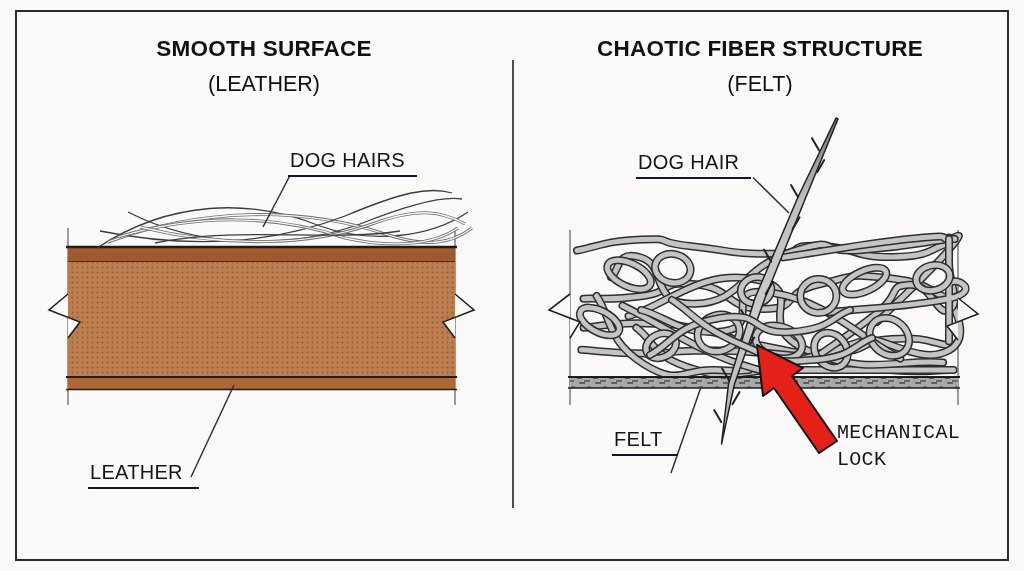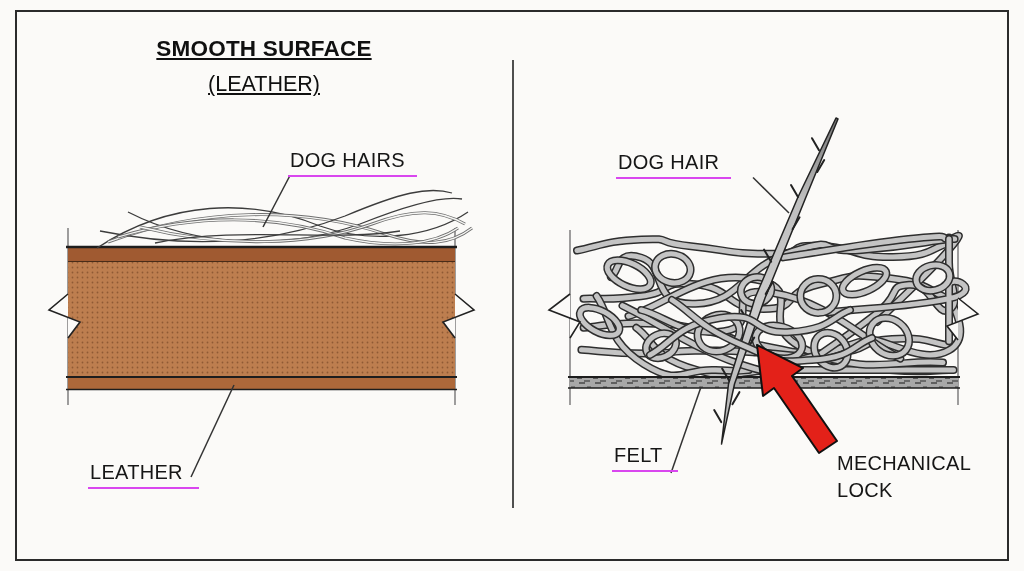--- a/index.html
+++ b/index.html
@@ -16,38 +16,38 @@
   #diagram-canvas{position:absolute;left:0;top:0;z-index:1;}
   .frame{
     position:absolute;left:15px;top:10px;width:990px;height:547px;
     border:2px solid var(--frame,#2b2b2b);
     z-index:5;pointer-events:none;
   }
   .divider{
     position:absolute;left:512px;top:60px;width:2px;height:448px;
     background:var(--divider,#4f4f4f);z-index:2;
   }
-  .panel-head{position:absolute;top:36px;text-align:center;color:#101010;z-index:3;text-decoration:underline;}
+  .panel-head{position:absolute;top:36px;text-align:center;color:#101010;z-index:3;}
   .panel-head.left{left:15px;width:498px;}
   .panel-head.right{left:513px;width:494px;}
   .panel-title{font-size:22.5px;font-weight:bold;letter-spacing:0.2px;}
   .panel-subtitle{font-size:21.5px;margin-top:10px;}
   .callout{
     position:absolute;z-index:3;
     font-size:20px;color:#161616;letter-spacing:0.3px;
-    border-bottom:2px solid #d946ef;
+    border-bottom:2px solid #0f172a;
     padding:0 12px 3px 2px;
     white-space:nowrap;
   }
   .callout.no-line{border-bottom:none;white-space:normal;padding:0;line-height:1.35;}
   #dog-hairs-label{left:288px;top:149px;}
   #leather-label{left:88px;top:461px;padding-right:16px;}
-  #dog-hair-label{left:616px;top:151px;}
-  #felt-label{left:612px;top:444px;padding-right:15px;}
-  #mech-lock-label{left:837px;top:450px;width:170px;}
+  #dog-hair-label{left:636px;top:151px;}
+  #felt-label{left:612px;top:428px;padding-right:15px;}
+  #mech-lock-label{left:837px;top:419px;width:170px;font-family:Liberation Mono, monospace;}
   svg .hair-thin{fill:none;stroke:#3c3c3c;stroke-width:1.3;}
   svg .hair-tube{fill:none;stroke:#6f6f6f;stroke-width:3;}
   svg .hair-core{fill:none;stroke:#f6f6f4;stroke-width:1.3;}
   svg .ext-line{stroke:#6b6b6b;stroke-width:1.3;}
   svg .leader{stroke:#333;stroke-width:1.5;}
   svg .notch-fill{fill:var(--background,#fbfaf8);stroke:none;}
   svg .notch-edge{fill:none;stroke:#222;stroke-width:1.6;}
 </style>
 </head>
 <body>
@@ -219,20 +219,24 @@
         <line class="leader" x1="753" y1="177.5" x2="789" y2="213"></line>
         <line class="leader" x1="671" y1="473" x2="701" y2="387"></line>
       </g>
     </g>
   </svg>
 
   <div class="panel-head left">
     <div class="panel-title">SMOOTH SURFACE</div>
     <div class="panel-subtitle">(LEATHER)</div>
   </div>
+  <div class="panel-head right">
+    <div class="panel-title">CHAOTIC FIBER STRUCTURE</div>
+    <div class="panel-subtitle">(FELT)</div>
+  </div>
 
   <div id="dog-hairs-label" class="callout">DOG HAIRS</div>
   <div id="leather-label" class="callout">LEATHER</div>
   <div id="dog-hair-label" class="callout">DOG HAIR</div>
   <div id="felt-label" class="callout">FELT</div>
   <div id="mech-lock-label" class="callout no-line">MECHANICAL LOCK</div>
 
   <div class="divider"></div>
   <div class="frame"></div>
 </div>

